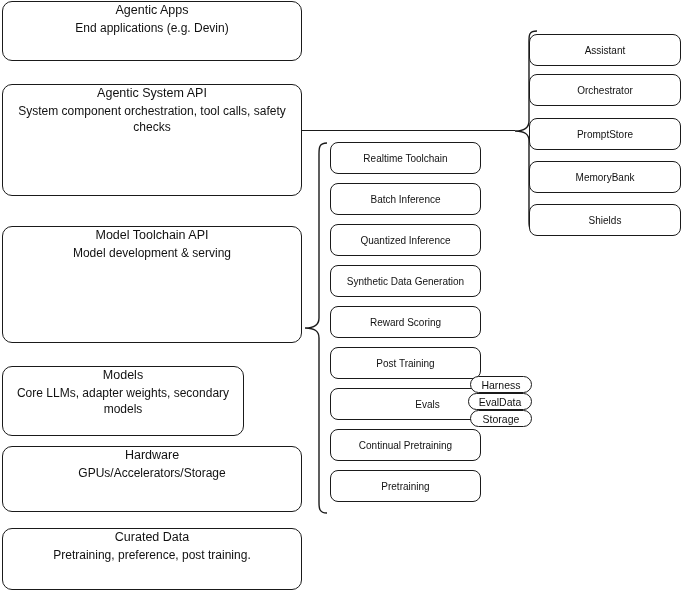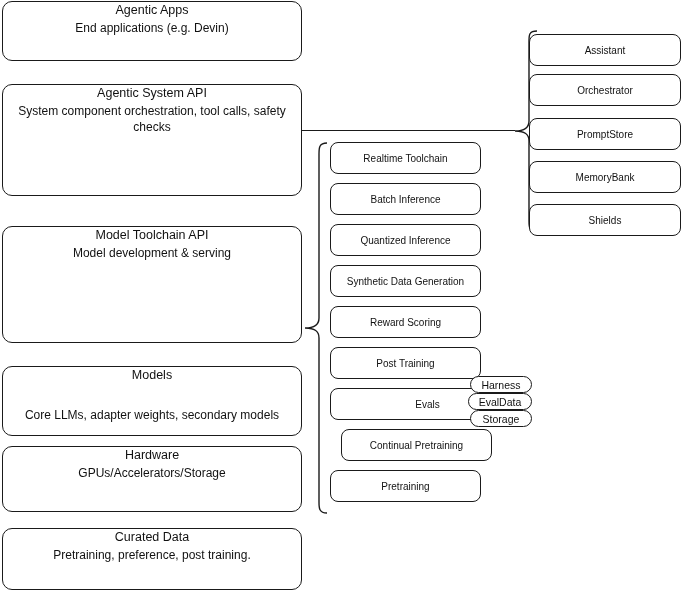--- a/index.html
+++ b/index.html
@@ -88,21 +88,21 @@
   <div class="layer-box" style="left:2px; top:84px; width:300px; height:112px;">
     <div class="layer-title">Agentic System API</div>
     <div class="layer-sub">System component orchestration, tool calls, safety checks</div>
   </div>
 
   <div class="layer-box" style="left:2px; top:226px; width:300px; height:117px;">
     <div class="layer-title">Model Toolchain API</div>
     <div class="layer-sub">Model development &amp; serving</div>
   </div>
 
-  <div class="layer-box" style="left:2px; top:366px; width:300px; height:70px;gap:22px;">
+  <div class="layer-box" style="left:2px; top:366px; width:242px; height:70px;">
     <div class="layer-title">Models</div>
     <div class="layer-sub">Core LLMs, adapter weights, secondary models</div>
   </div>
 
   <div class="layer-box" style="left:2px; top:446px; width:300px; height:66px;">
     <div class="layer-title">Hardware</div>
     <div class="layer-sub">GPUs/Accelerators/Storage</div>
   </div>
 
   <div class="layer-box" style="left:2px; top:528px; width:300px; height:62px;">
@@ -138,21 +138,21 @@
   </div>
   <div class="api-box" style="left:330px; top:306px; width:151px; height:32px;">
     <span>Reward Scoring</span>
   </div>
   <div class="api-box" style="left:330px; top:347px; width:151px; height:32px;">
     <span>Post Training</span>
   </div>
   <div class="api-box" style="left:330px; top:388px; width:151px; height:32px;padding-left:44px;">
     <span>Evals</span>
   </div>
-  <div class="api-box" style="left:330px; top:429px; width:151px; height:32px;margin-left:11px;">
+  <div class="api-box" style="left:330px; top:429px; width:151px; height:32px;">
     <span>Continual Pretraining</span>
   </div>
   <div class="api-box" style="left:330px; top:470px; width:151px; height:32px;">
     <span>Pretraining</span>
   </div>
 
   <div class="pill" style="left:470px; top:376px; width:62px; height:17px;">
     <span>Harness</span>
   </div>
   <div class="pill" style="left:468px; top:393px; width:64px; height:17px;">

